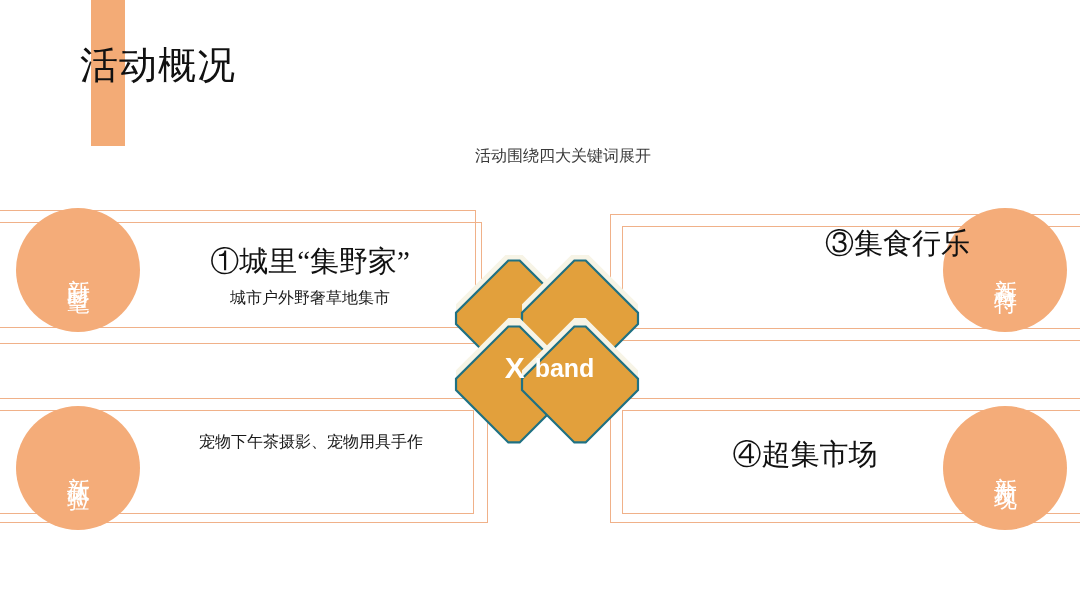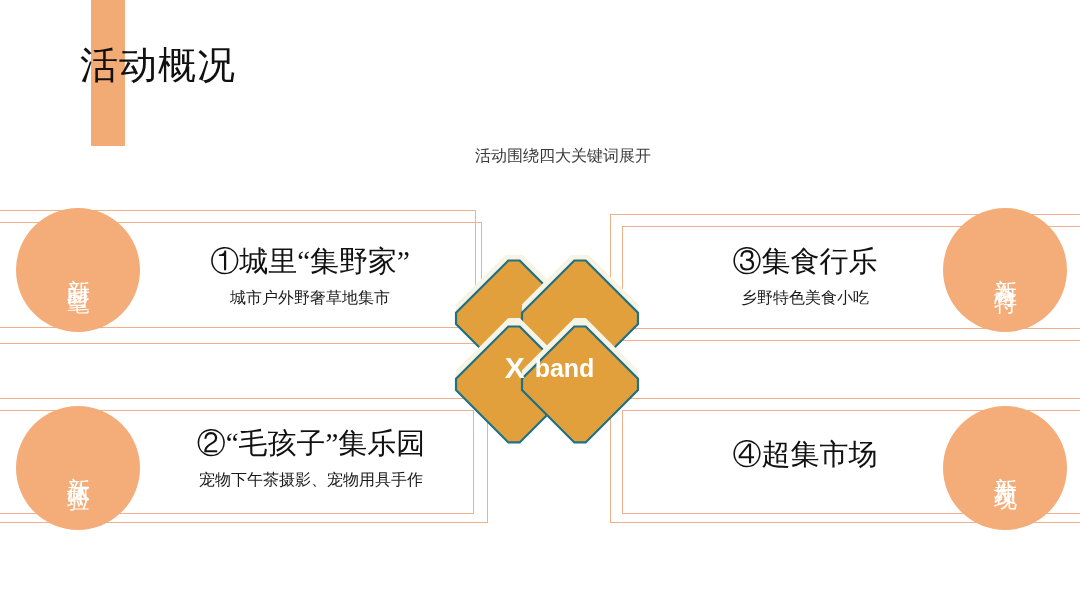--- a/index.html
+++ b/index.html
@@ -113,21 +113,21 @@
   .quad-sub {
     font-size: 16px;
     line-height: 24px;
     color: #1a1a1a;
     margin-top: 6px;
     white-space: nowrap;
     font-family: "Liberation Serif", "DejaVu Serif", serif;
   }
   #q1 { left: 150px; top: 242px; width: 320px; }
   #q2 { left: 146px; top: 424px; width: 330px; }
-  #q3 { left: 640px; top: 242px; width: 330px; }
+  #q3 { left: 640px; top: 224px; width: 330px; text-align: right; }
   #q4 { left: 640px; top: 435px; width: 330px; }
 
   
   #logo {
     position: absolute;
     left: 443px;
     top: 255px;
     width: 205px;
     height: 222px;
   }
@@ -194,26 +194,24 @@
   </div>
   <div class="kw-circle" id="kw-br">
     <div class="kw-text">新发现</div>
   </div>
 
   <div class="quad" id="q1">
     <div class="quad-title">①城里“集野家”</div>
     <div class="quad-sub">城市户外野奢草地集市</div>
   </div>
   <div class="quad" id="q2">
-    <div class="quad-title">②“毛孩子”集乐园</div>
     <div class="quad-sub">宠物下午茶摄影、宠物用具手作</div>
   </div>
   <div class="quad" id="q3">
     <div class="quad-title">③集食行乐</div>
-    <div class="quad-sub">乡野特色美食小吃</div>
   </div>
   <div class="quad" id="q4">
     <div class="quad-title">④超集市场</div>
   </div>
 
   <div id="logo">
     <svg width="205" height="222" viewBox="0 0 205 222">
       <defs>
         <g id="tile">
 

